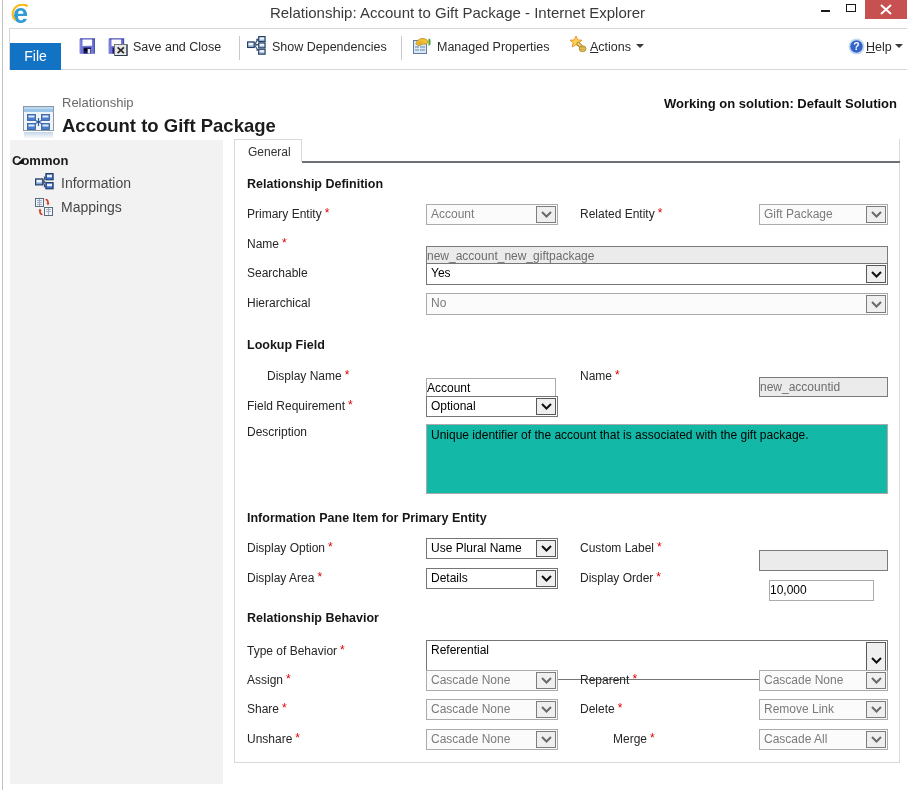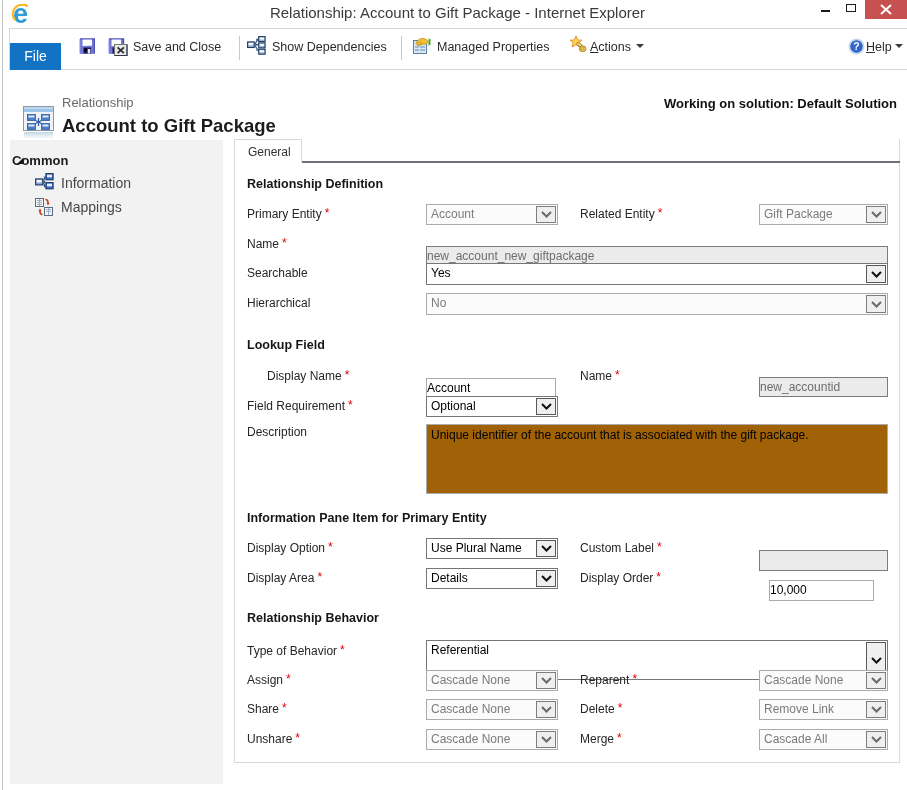--- a/index.html
+++ b/index.html
@@ -255,21 +255,21 @@
 <div class="inp dis" style="left:759px; top:365px; width:129px; height:20px;">new_accountid</div>
 
 <div class="lbl" style="left:247px; top:399px;">Field Requirement<span class="rq">*</span></div>
 <div class="sel en" style="left:426px; top:396px; width:132px; height:21px;">Optional<span class="ab">
       <svg width="11" height="7" viewBox="0 0 11 7">
         <path d="M1 1 L5.5 5.5 L10 1" fill="none" stroke="#111" stroke-width="2"></path>
       </svg>
     </span></div>
 
 <div class="lbl" style="left:247px; top:425px;">Description</div>
-<div class="abs" style="left:426px; top:424px; width:462px; height:70px; border:1px solid #ababab; background:#a16207; font-size:12px; color:#000; padding:3px 4px; line-height:15px;">Unique identifier of the account that is associated with the gift package.</div>
+<div class="abs" style="left:426px; top:424px; width:462px; height:70px; border:1px solid #ababab; background:#14b8a6; font-size:12px; color:#000; padding:3px 4px; line-height:15px;">Unique identifier of the account that is associated with the gift package.</div>
 
 <div class="hdg" style="left:247px; top:512px;">Information Pane Item for Primary Entity</div>
 
 <div class="lbl" style="left:247px; top:541px;">Display Option<span class="rq">*</span></div>
 <div class="sel en" style="left:426px; top:538px; width:132px; height:21px;">Use Plural Name<span class="ab">
       <svg width="11" height="7" viewBox="0 0 11 7">
         <path d="M1 1 L5.5 5.5 L10 1" fill="none" stroke="#111" stroke-width="2"></path>
       </svg>
     </span></div>
 <div class="lbl" style="left:580px; top:541px;">Custom Label<span class="rq">*</span></div>
@@ -318,18 +318,18 @@
         <path d="M1 1 L5.5 5.5 L10 1" fill="none" stroke="#6a6a6a" stroke-width="2"></path>
       </svg>
     </span></div>
 
 <div class="lbl" style="left:247px; top:732px;">Unshare<span class="rq">*</span></div>
 <div class="sel dis" style="left:426px; top:729px; width:132px; height:21px;">Cascade None<span class="ab">
       <svg width="11" height="7" viewBox="0 0 11 7">
         <path d="M1 1 L5.5 5.5 L10 1" fill="none" stroke="#6a6a6a" stroke-width="2"></path>
       </svg>
     </span></div>
-<div class="lbl" style="left:580px; top:732px;">Merge<span class="rq">*</span></div>
+<div class="lbl" style="left:613px; top:732px;">Merge<span class="rq">*</span></div>
 <div class="sel dis" style="left:759px; top:729px; width:129px; height:21px;">Cascade All<span class="ab">
       <svg width="11" height="7" viewBox="0 0 11 7">
         <path d="M1 1 L5.5 5.5 L10 1" fill="none" stroke="#6a6a6a" stroke-width="2"></path>
       </svg>
     </span></div>
 
 </body></html>

